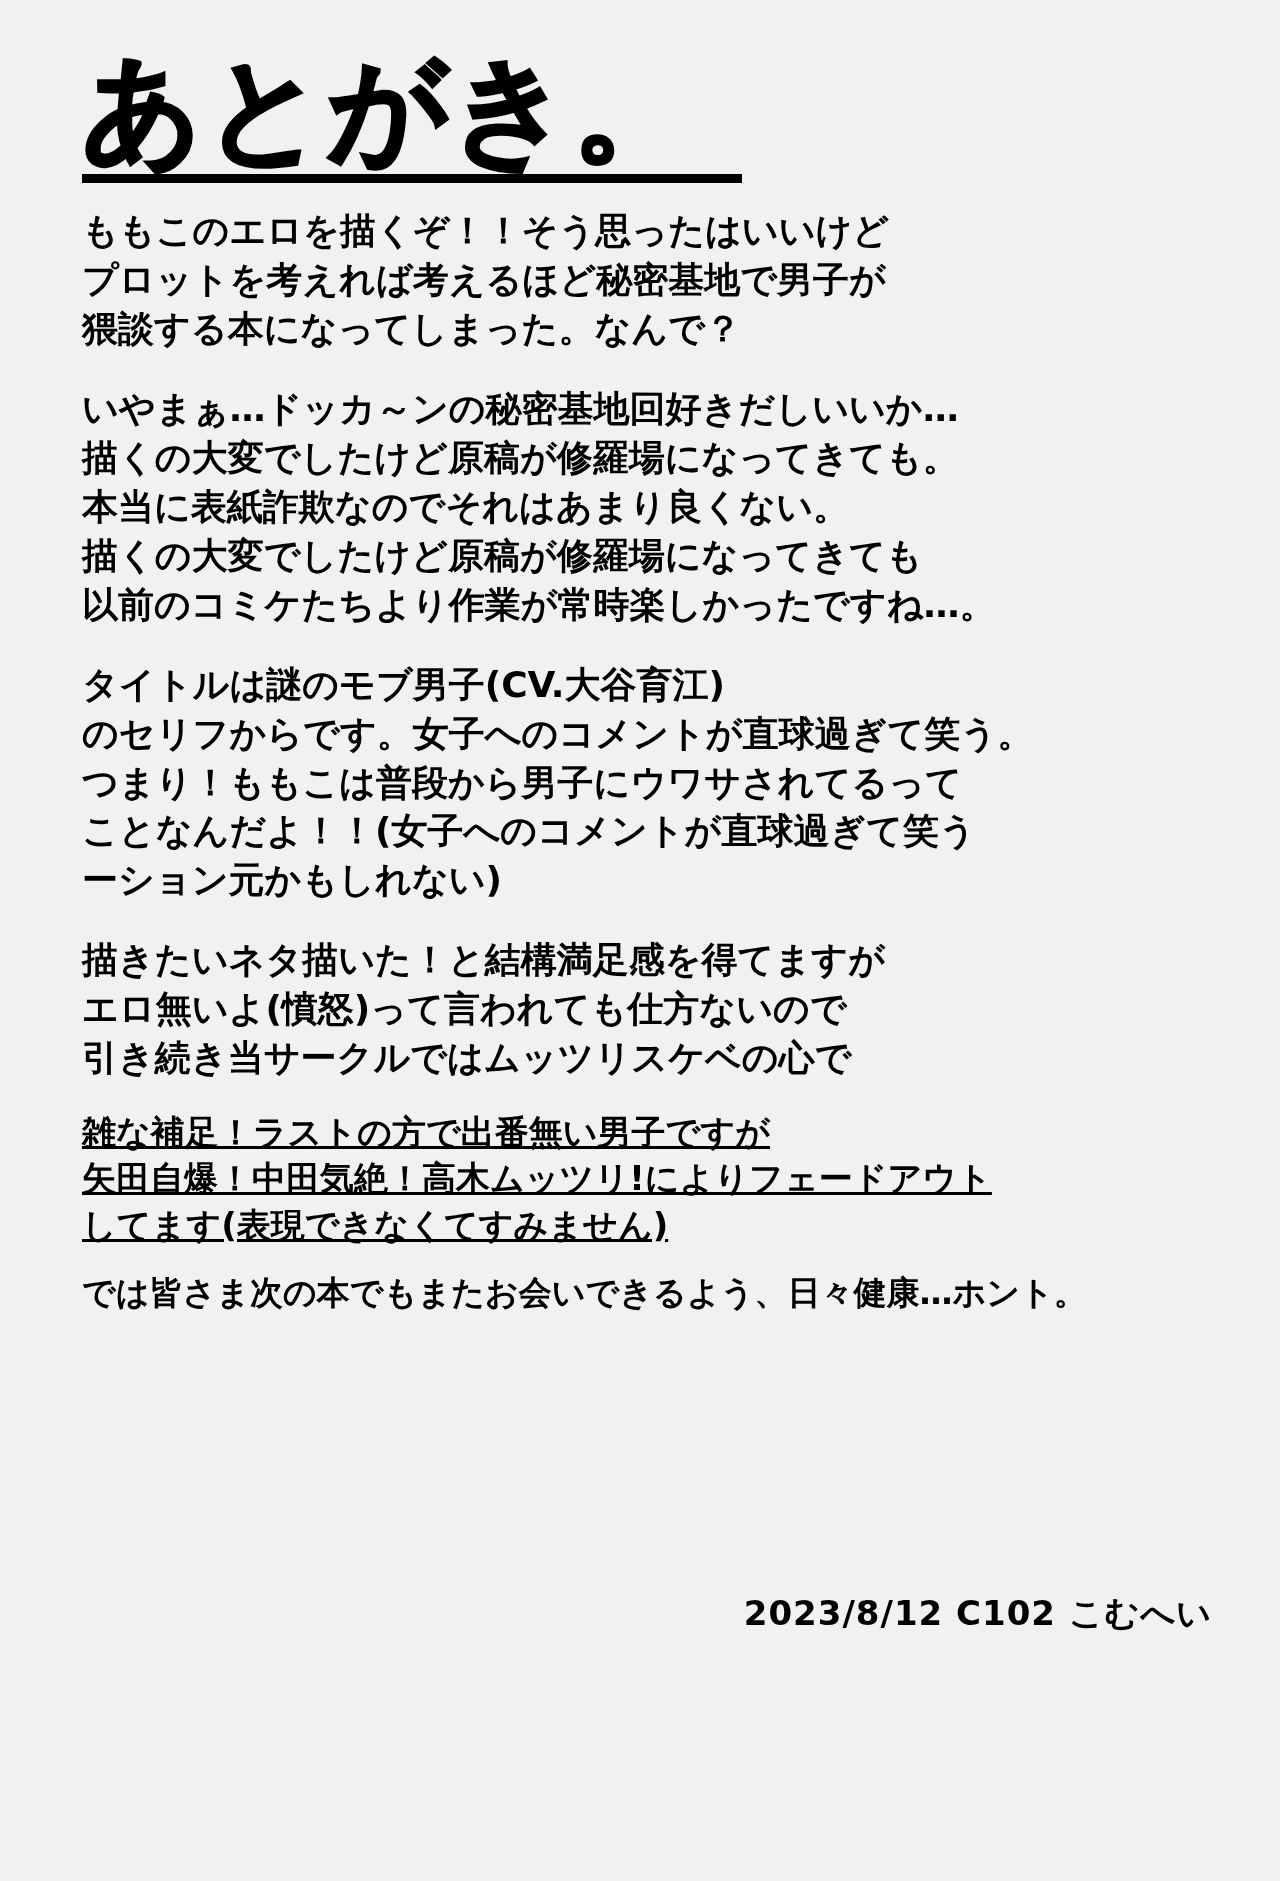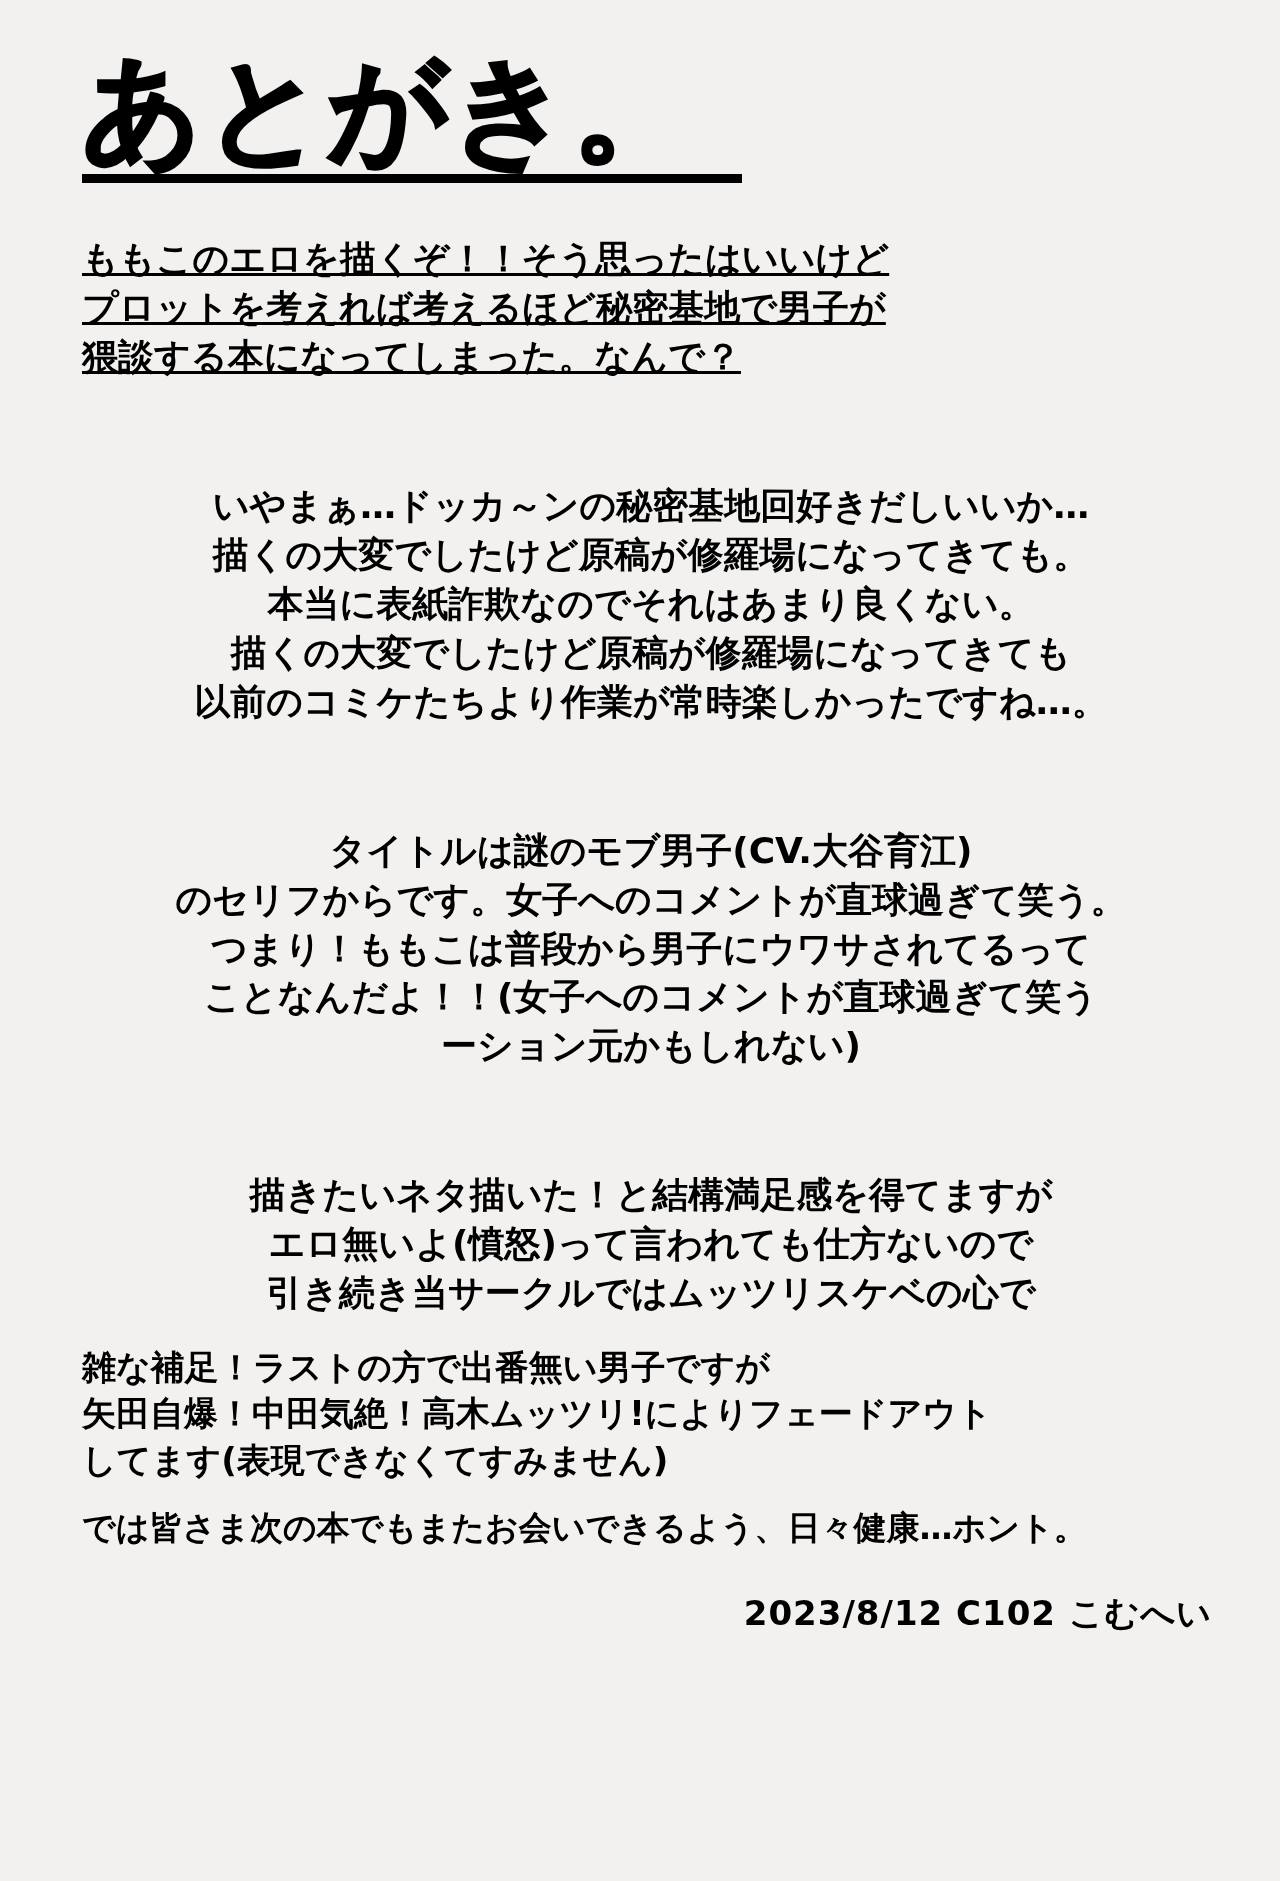--- a/index.html
+++ b/index.html
@@ -37,23 +37,23 @@
     width: 660px;
   }
   .body-block {
     margin: 0 0 0 22px;
     font-size: 36px;
     line-height: 1.36;
     font-weight: 700;
     letter-spacing: 0px;
     white-space: nowrap;
   }
-  .block-gap-large { margin-top: 52px; text-decoration: underline; }
-  .block-gap-xl { margin-top: 100px; text-align: center; }
-  .block-gap-small { margin-top: 26px; }
+  .block-gap-large { margin-top: 24px; }
+  .block-gap-xl { margin-top: 31px; }
+  .block-gap-small { margin-top: 26px; text-decoration: underline; }
   .line { display: block; }
   .line.small {
     font-size: 34px;
   }
   .signature {
     position: absolute;
     right: 68px;
     bottom: 32px;
     font-size: 34px;
     font-weight: 700;

